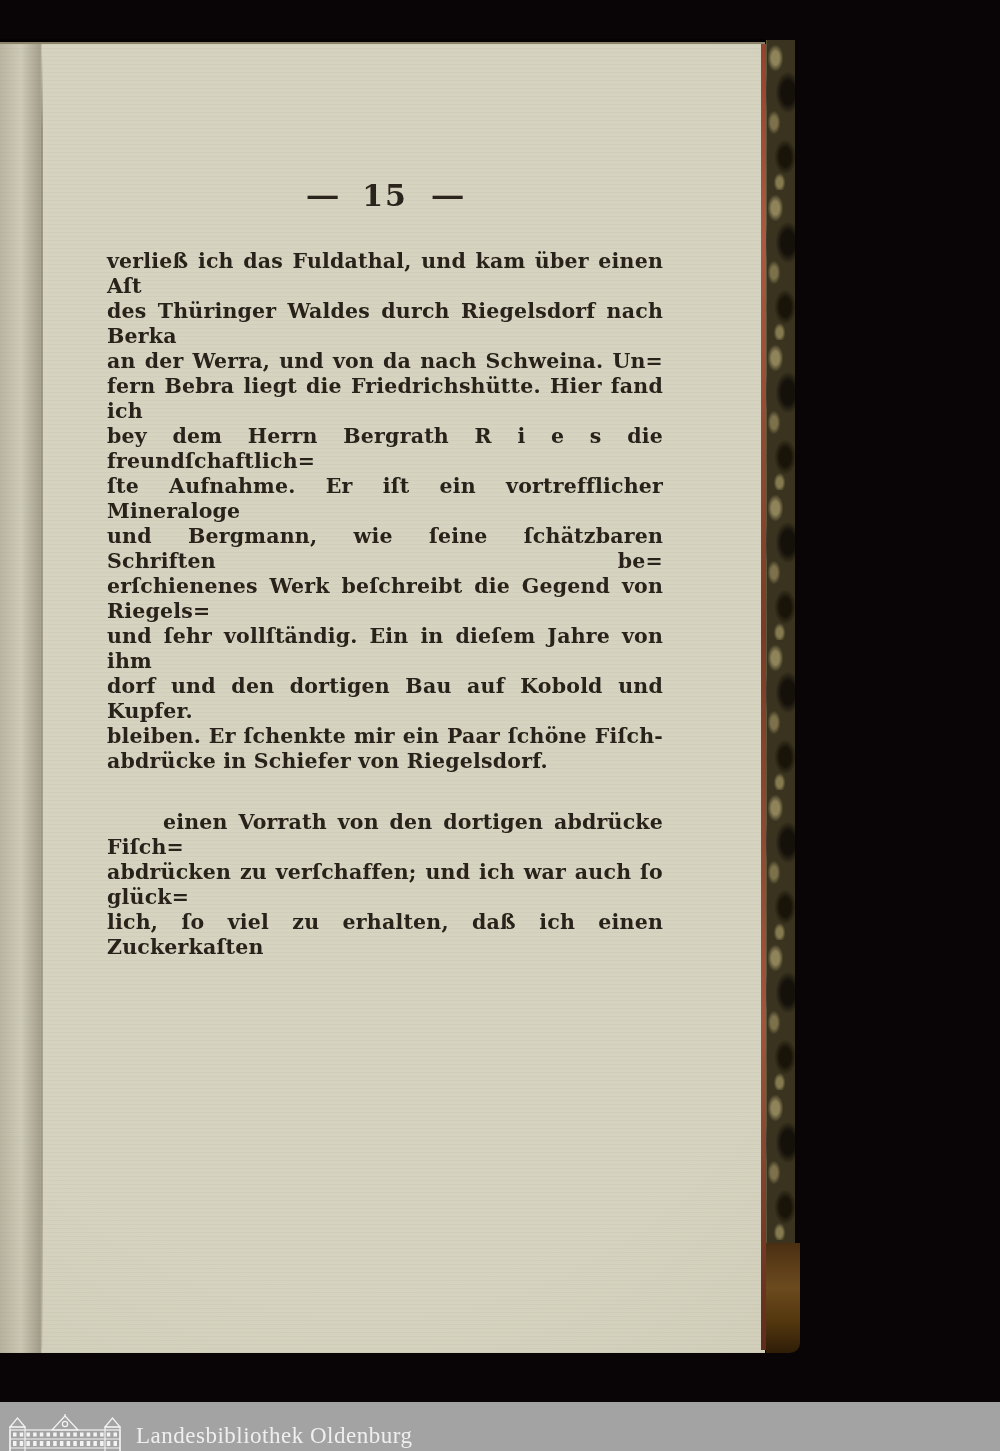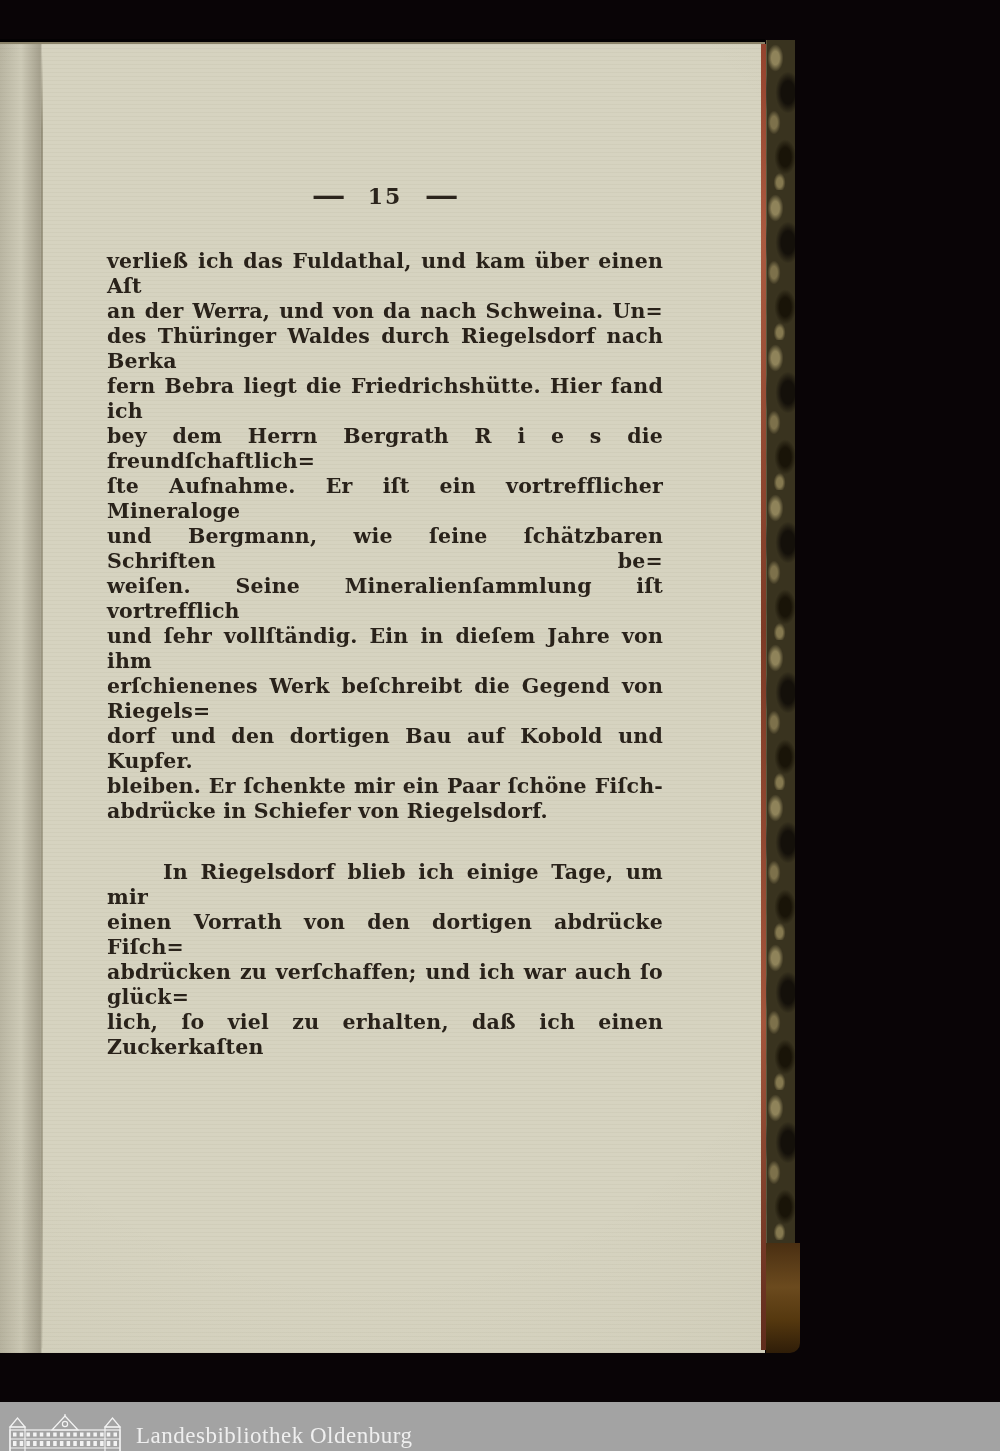--- a/index.html
+++ b/index.html
@@ -35,21 +35,21 @@
       rgba(92,84,60,0.35) 88%, rgba(92,84,60,0.05) 100%);
   }
 
   
   .page-heading {
     position: absolute; left: 107px; top: 136px; width: 556px;
     display: flex; justify-content: center; align-items: center; gap: 26px;
     color: #2b241c;
   }
   .page-heading .dash { font-size: 27px; font-weight: 700; line-height: 30px; transform: scaleX(1.25); }
-  .page-heading .num  { font-size: 22px; font-weight: 700; letter-spacing: 2px; line-height: 32px; }
+  .page-heading .num  { font-size: 30px; font-weight: 700; letter-spacing: 2px; line-height: 32px; }
 
   
   .text-block {
     position: absolute; left: 107px; top: 205px; width: 556px;
     color: #29221a;
     font-size: 20.5px; font-weight: 700; letter-spacing: 0.2px;
   }
   .line {
     line-height: 25px;
     text-align: justify;
@@ -112,36 +112,34 @@
 
     <div class="page-heading">
       <span class="dash">—</span>
       <span class="num">15</span>
       <span class="dash">—</span>
     </div>
 
     <div class="text-block">
       <div class="para p1">
         <div class="line">verließ ich das Fuldathal, und kam über einen Aſt</div>
+        <div class="line">des Thüringer Waldes durch Riegelsdorf nach Berka</div>
         <div class="line">an der Werra, und von da nach Schweina. Un=</div>
-        <div class="line">des Thüringer Waldes durch Riegelsdorf nach Berka</div>
         <div class="line">fern Bebra liegt die Friedrichshütte. Hier fand ich</div>
         <div class="line">bey dem Herrn Bergrath R i e s die freundſchaftlich=</div>
         <div class="line">ſte Aufnahme. Er iſt ein vortrefflicher Mineraloge</div>
         <div class="line">und Bergmann, wie ſeine ſchätzbaren Schriften be=</div>
-        <div class="line">weiſen. Seine Mineralienſammlung iſt vortrefflich</div>
+        <div class="line">erſchienenes Werk beſchreibt die Gegend von Riegels=</div>
         <div class="line">und ſehr vollſtändig. Ein in dieſem Jahre von ihm</div>
-        <div class="line">erſchienenes Werk beſchreibt die Gegend von Riegels=</div>
         <div class="line">dorf und den dortigen Bau auf Kobold und Kupfer.</div>
         <div class="line">bleiben. Er ſchenkte mir ein Paar ſchöne Fiſch-</div>
         <div class="line no-just">abdrücke in Schiefer von Riegelsdorf.</div>
       </div>
 
       <div class="para p2 indent-first">
-        <div class="line">In Riegelsdorf blieb ich einige Tage, um mir</div>
         <div class="line">einen Vorrath von den dortigen abdrücke Fiſch=</div>
         <div class="line">abdrücken zu verſchaffen; und ich war auch ſo glück=</div>
         <div class="line">lich, ſo viel zu erhalten, daß ich einen Zuckerkaſten</div>
 
       </div>
 
     </div>
   </div>
 
   <div class="fore-edge-red"></div>

